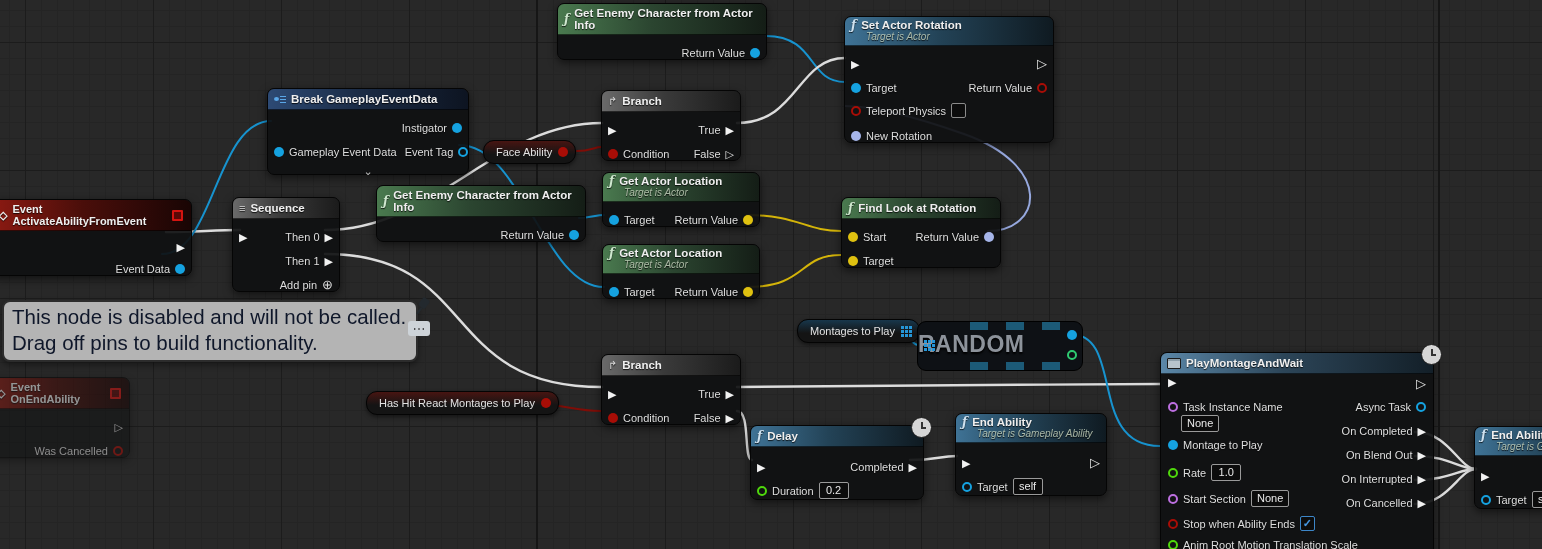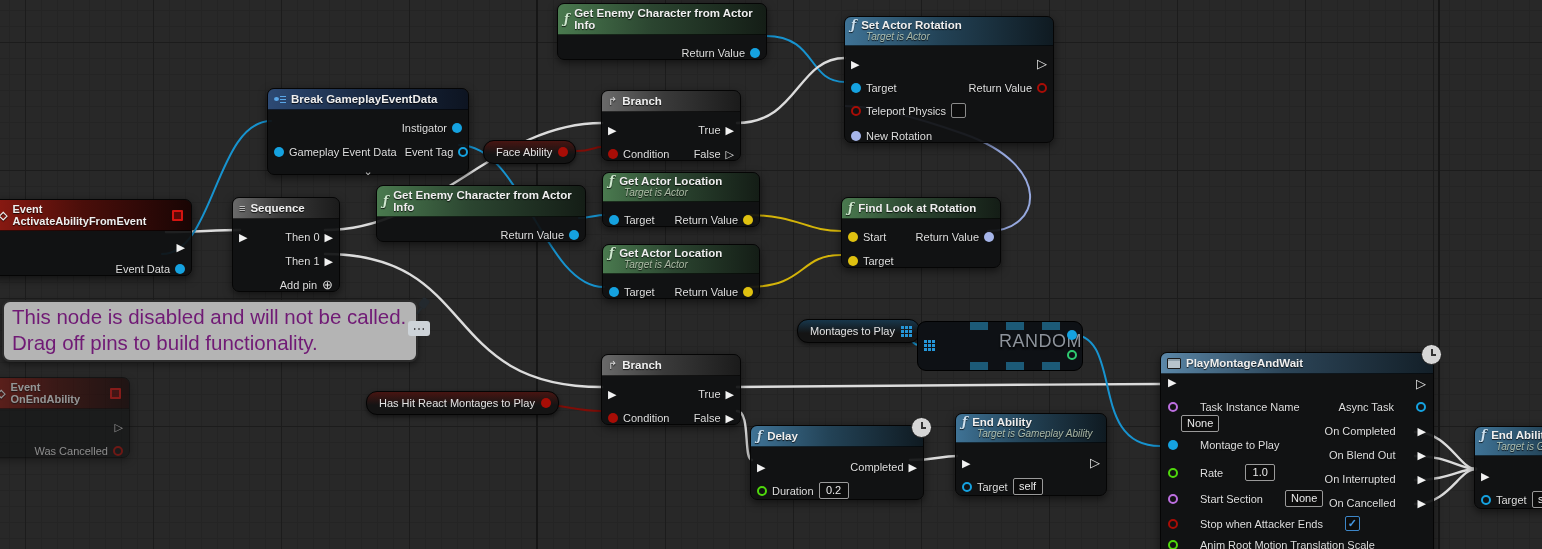--- a/index.html
+++ b/index.html
@@ -78,36 +78,36 @@
   .gp i{position:absolute;left:0;top:0;width:3px;height:3px;background:#2596d8;
     box-shadow:4px 0 #2596d8,8px 0 #2596d8,0 4px #2596d8,4px 4px #2596d8,8px 4px #2596d8,0 8px #2596d8,4px 8px #2596d8,8px 8px #2596d8}
 
   .clock{position:absolute;top:-9px;right:-9px;width:19px;height:19px;border-radius:50%;
     background:#d6d6d6;border:1px solid #1d1d1d;z-index:3}
   .clock::before{content:"";position:absolute;left:9px;top:4px;width:2px;height:6px;background:#333}
   .clock::after{content:"";position:absolute;left:9px;top:9px;width:5px;height:2px;background:#333}
 
   .random{position:absolute;left:917px;top:321px;width:164px;height:48px;background:#0e1115;
     border:1px solid #000;border-radius:9px;z-index:2;overflow:visible}
-  .rword{position:absolute;left:0;right:0;top:9px;text-align:right;font-size:18px;font-weight:normal;
+  .rword{position:absolute;left:0;right:0;top:9px;text-align:left;font-size:23px;font-weight:bold;
     letter-spacing:.5px;color:#8d939b;text-shadow:0 2px 2px #000}
   .rstrip{position:absolute;left:52px;width:104px;height:8px;
     background:repeating-linear-gradient(90deg,#1c5a77 0 18px,transparent 18px 36px);z-index:1}
   .rpin{position:absolute;z-index:2}
 
   .tip{position:absolute;left:2px;top:300px;width:396px;z-index:4;background:#b4b4b4;
-    border:2px solid #2c2c2c;border-radius:8px;padding:2px 8px 4px 8px;color:#701a75;
+    border:2px solid #2c2c2c;border-radius:8px;padding:2px 8px 4px 8px;color:#0f172a;
     font-size:20.5px;line-height:26px;box-shadow:0 3px 6px rgba(0,0,0,.4)}
   .pinic{position:absolute;left:412px;top:297px;width:18px;height:20px;z-index:4;transform:rotate(38deg)}
   .pinic::before{content:"";position:absolute;left:5px;top:0;width:8px;height:10px;background:#23292e;border-radius:2px}
   .pinic::after{content:"";position:absolute;left:8.5px;top:10px;width:2px;height:8px;background:#23292e}
   .dotsbox{position:absolute;left:408px;top:321px;width:22px;height:15px;background:#cdd3d8;border-radius:3px;
     color:#222;display:flex;align-items:center;justify-content:center;font-size:13px;z-index:4;line-height:1}
 
-  .pm-row{position:absolute;display:flex;align-items:center;gap:22px;font-size:11px;white-space:nowrap}
+  .pm-row{position:absolute;display:flex;align-items:center;gap:5px;font-size:11px;white-space:nowrap}
 </style>
 </head>
 <body>
 
 <div id="canvas">
 
   <div class="vline" style="left:536px"></div>
   <div class="vline" style="left:1438px"></div>
 
   <svg class="wires" width="1542" height="549" viewBox="0 0 1542 549">
@@ -531,21 +531,21 @@
       <span class="c hollow nm"></span>
       <span class="plbl">Start Section</span>
       <span class="vbox">None</span>
     </div>
     <div class="pm-row" style="right:7px;top:144px">
       <span class="plbl">On Cancelled</span>
       <span class="xs"></span>
     </div>
     <div class="pm-row" style="left:7px;top:163px">
       <span class="c hollow bo"></span>
-      <span class="plbl">Stop when Attacker Ends</span>
+      <span class="plbl">Stop when Ability Ends</span>
       <span class="cb on"></span>
     </div>
     <div class="pm-row" style="left:7px;top:186px">
       <span class="c hollow fl"></span>
       <span class="plbl">Anim Root Motion Translation Scale</span>
     </div>
   </div>
 
   <div class="node" style="left:1474px;top:426px;width:160px">
     <div class="hdr blue two">

